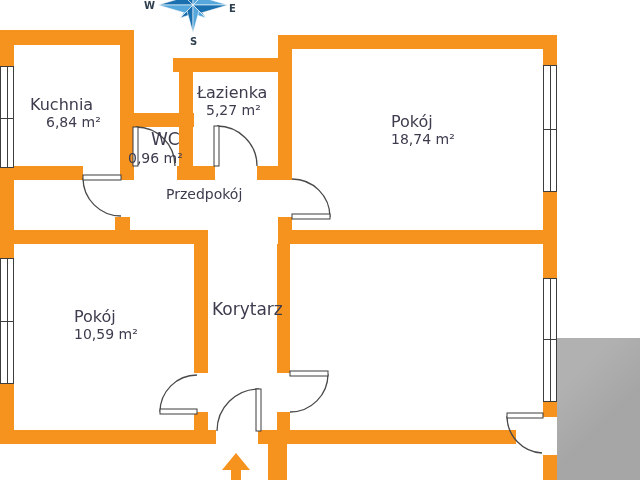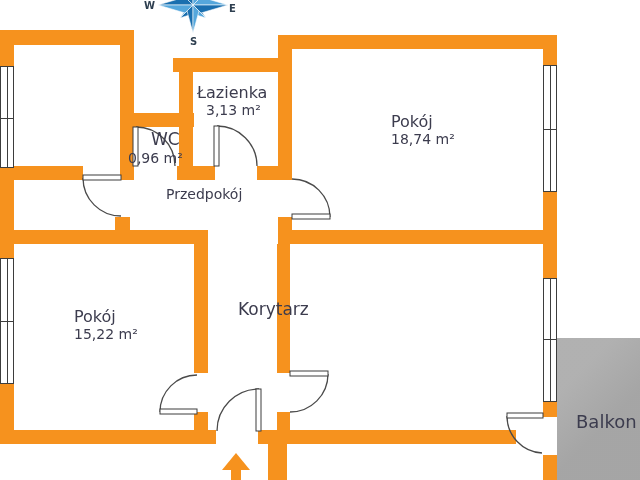--- a/index.html
+++ b/index.html
@@ -132,47 +132,48 @@
       <polygon points="193,-30 199,-1 193,5" fill="#55A7DC"></polygon>
 
       <polygon points="193,33 187,11 193,5" fill="#1A6FAF"></polygon>
       <polygon points="193,33 199,11 193,5" fill="#55A7DC"></polygon>
     </g>
     <text class="compass-label" x="144" y="9" id="cw">W</text>
     <text class="compass-label" x="229" y="12" id="ce">E</text>
     <text class="compass-label" x="190" y="45" id="cs">S</text>
   </svg>
 
+  <div class="room-label" style="left:30px;top:96px;font-size:16px;">
+    <span class="room-name">Kuchnia</span>
+    <span class="room-area" style="padding-left:16px;">6,84 m²</span>
+  </div>
 
   <div class="room-label" style="left:151px;top:130px;font-size:17px;">
     <span class="room-name">WC</span>
     <span class="room-area" style="margin-left:-23px;">0,96 m²</span>
   </div>
 
   <div class="room-label" style="left:197px;top:84px;font-size:16px;">
     <span class="room-name">Łazienka</span>
-    <span class="room-area" style="padding-left:9px;">3,13 m²</span>
+    <span class="room-area" style="padding-left:9px;">5,27 m²</span>
   </div>
 
   <div class="room-label" style="left:391px;top:113px;font-size:16px;">
     <span class="room-name">Pokój</span>
     <span class="room-area">18,74 m²</span>
   </div>
 
   <div class="room-label" style="left:166px;top:186px;font-size:14px;">
     <span class="room-name">Przedpokój</span>
   </div>
 
   <div class="room-label" style="left:74px;top:308px;font-size:16px;">
     <span class="room-name">Pokój</span>
-    <span class="room-area">15,22 m²</span>
+    <span class="room-area">10,59 m²</span>
   </div>
 
-  <div class="room-label" style="left:212px;top:300px;font-size:17px;margin-left:26px;">
+  <div class="room-label" style="left:212px;top:300px;font-size:17px;">
     <span class="room-name">Korytarz</span>
   </div>
 
 
-  <div class="room-label" style="left:576px;top:412px;font-size:18px;">
-    <span class="room-name">Balkon</span>
-  </div>
 
 </div>
 
 </body></html>

